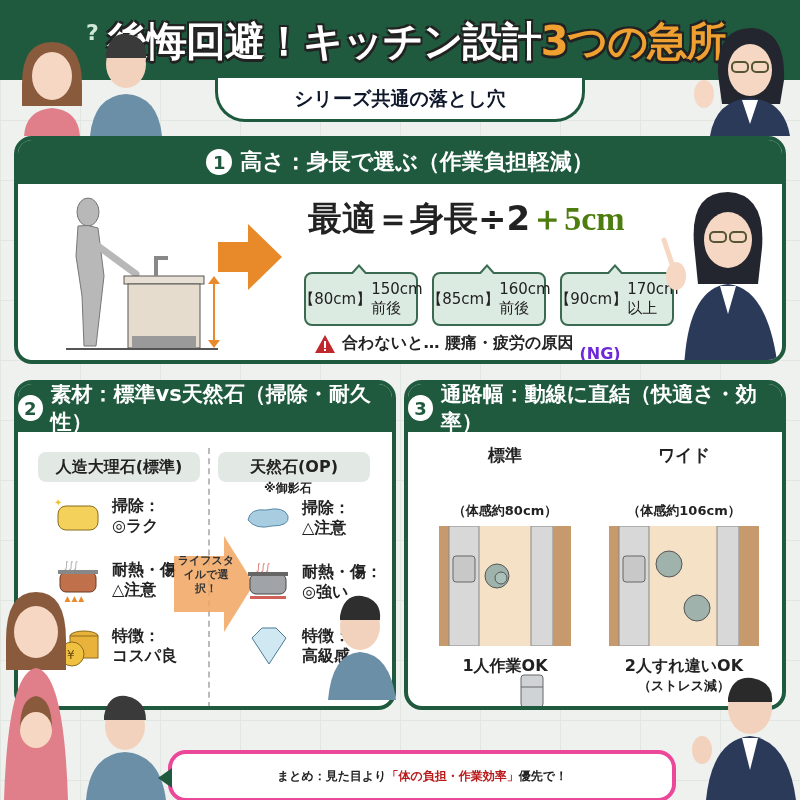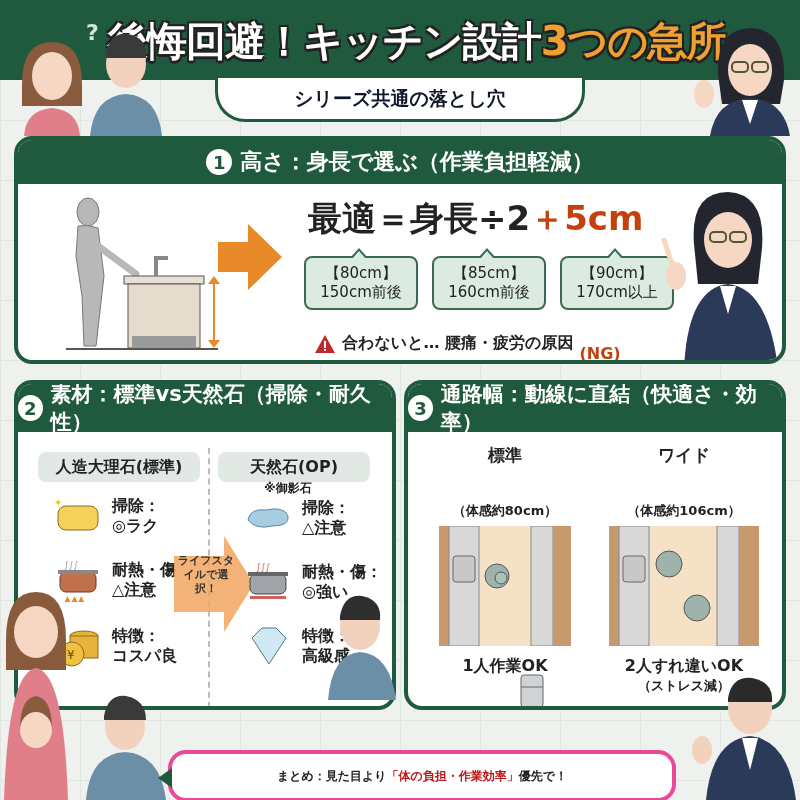--- a/index.html
+++ b/index.html
@@ -54,36 +54,36 @@
   #panel2 { left: 14px; top: 380px; width: 382px; height: 330px; }
   #panel3 { left: 404px; top: 380px; width: 382px; height: 330px; }
   #panel2 .panel-head, #panel3 .panel-head { height: 48px; font-size: 21px; }
 
   
   .kitchen-illus { position: absolute; left: 40px; top: 56px; width: 170px; height: 160px; }
   .big-arrow { position: absolute; left: 200px; top: 84px; }
   .formula {
     position: absolute; left: 290px; top: 56px; font-size: 34px; font-weight: bold; color: #222; white-space: nowrap;
   }
-  .formula .plus { color: #c2410c; }
+  .formula .plus { color: #4d7c0f; font-family: Liberation Serif, serif; }
   .bubbles { position: absolute; left: 286px; top: 116px; display: flex; gap: 14px; }
   .bubble {
     position: relative; width: 114px; height: 54px; background: #dcebe2; border: 2px solid #3a6b50; border-radius: 8px;
-    display: flex; flex-direction: column; align-items: center; justify-content: center; font-size: 15px; line-height: 1.25; color: #222;
+    display: flex; flex-direction: row; align-items: center; justify-content: center; font-size: 15px; line-height: 1.25; color: #222; margin-top: 16px;
   }
   .bubble::before {
     content: ""; position: absolute; top: -10px; left: 44px; width: 0; height: 0;
     border-left: 9px solid transparent; border-right: 9px solid transparent; border-bottom: 10px solid #3a6b50;
   }
   .bubble::after {
     content: ""; position: absolute; top: -7px; left: 46px; width: 0; height: 0;
     border-left: 7px solid transparent; border-right: 7px solid transparent; border-bottom: 8px solid #dcebe2;
   }
   .warning { position: absolute; left: 296px; top: 184px; display: flex; align-items: center; gap: 6px; font-size: 16px; font-weight: bold; white-space: nowrap; }
-  .warning .ng { color: #c2410c; margin-top: 20px; }
+  .warning .ng { color: #6d28d9; margin-top: 20px; }
 
   .person { position: absolute; }
 
   
   .mat-col-label {
     position: absolute; height: 30px; background: #e2e9e4; border-radius: 8px;
     display: flex; align-items: center; justify-content: center; font-size: 16px; font-weight: bold;
   }
   .divider-dashed { position: absolute; left: 190px; top: 64px; width: 0; height: 260px; border-left: 2px dashed #bbb; }
   .mat-note { position: absolute; left: 246px; top: 96px; font-size: 12px; font-weight: bold; }

